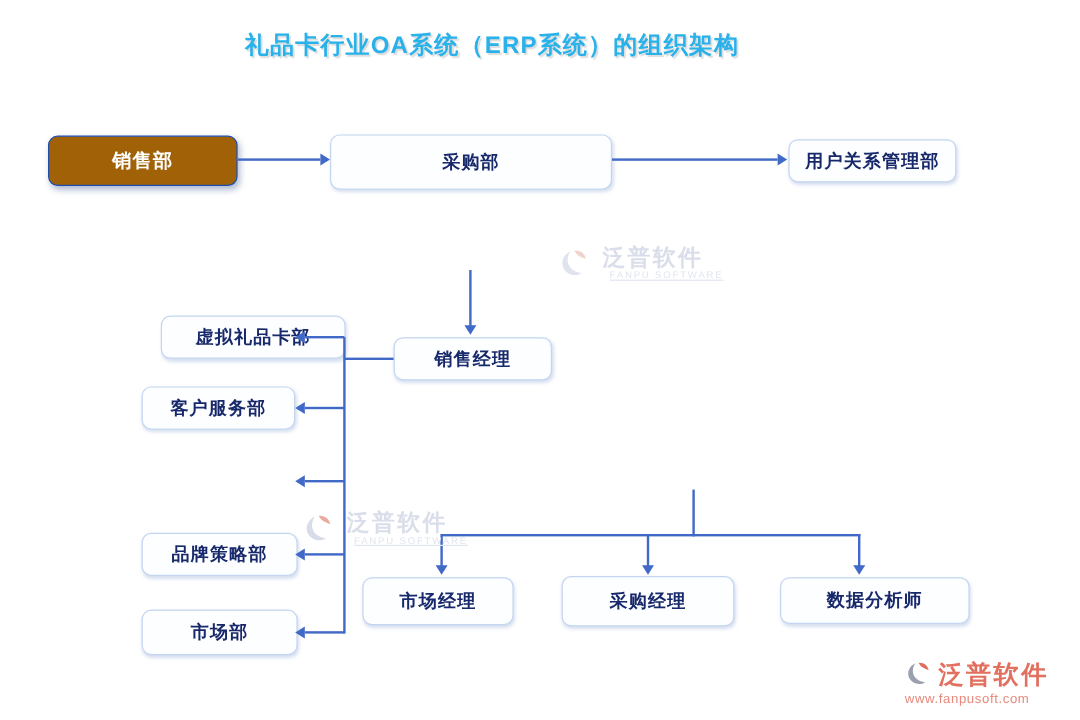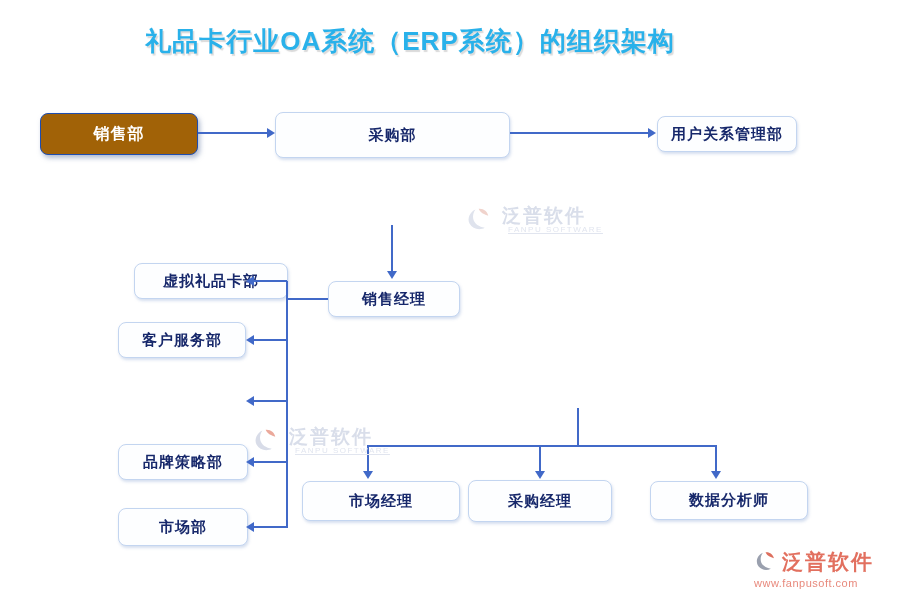--- a/index.html
+++ b/index.html
@@ -2,21 +2,21 @@
 <html><head>
 <meta charset="utf-8">
 <style>
   html,body{margin:0;padding:0;background:#ffffff;}
   .canvas{
     position:relative;width:900px;height:600px;background:#ffffff;overflow:hidden;
     font-family:"Liberation Sans","DejaVu Sans",sans-serif;
   }
   .title{
     position:absolute;left:0;top:24px;width:820px;text-align:center;
-    font-size:26px;font-weight:bold;color:#29b1ea;letter-spacing:1px;
+    font-size:20px;font-weight:bold;color:#29b1ea;letter-spacing:1px;
     text-shadow:1.5px 1.5px 1px rgba(150,150,150,0.35);
   }
   .node{
     position:absolute;display:flex;align-items:center;justify-content:center;
     background:#fdfeff;border:1px solid #c3d5f0;border-radius:8px;
     color:#17286b;font-weight:bold;font-size:15px;letter-spacing:1px;
     box-shadow:1px 2px 3px rgba(165,185,220,0.45);
     box-sizing:border-box;
   }
   .node.primary{
@@ -49,21 +49,21 @@
   <div class="node" style="left:275px;top:112px;width:235px;height:46px">采购部</div>
   <div class="node" style="left:657px;top:116px;width:140px;height:36px">用户关系管理部</div>
 
   <div class="node" style="left:328px;top:281px;width:132px;height:36px">销售经理</div>
 
   <div class="node" style="left:134px;top:263px;width:154px;height:36px">虚拟礼品卡部</div>
   <div class="node" style="left:118px;top:322px;width:128px;height:36px">客户服务部</div>
   <div class="node" style="left:118px;top:444px;width:130px;height:36px">品牌策略部</div>
   <div class="node" style="left:118px;top:508px;width:130px;height:38px">市场部</div>
 
-  <div class="node" style="left:302px;top:481px;width:158px;height:40px">市场经理</div>
+  <div class="node" style="left:302px;top:481px;width:126px;height:40px">市场经理</div>
   <div class="node" style="left:468px;top:480px;width:144px;height:42px">采购经理</div>
   <div class="node" style="left:650px;top:481px;width:158px;height:39px">数据分析师</div>
 
   <div class="hline" style="left:198px;top:132px;width:69px"></div>
   <div class="arr right" style="left:267px;top:128px"></div>
   <div class="hline" style="left:510px;top:132px;width:138px"></div>
   <div class="arr right" style="left:648px;top:128px"></div>
 
   <div class="vline" style="left:391px;top:225px;height:47px"></div>
   <div class="arr down" style="left:387px;top:271px"></div>

